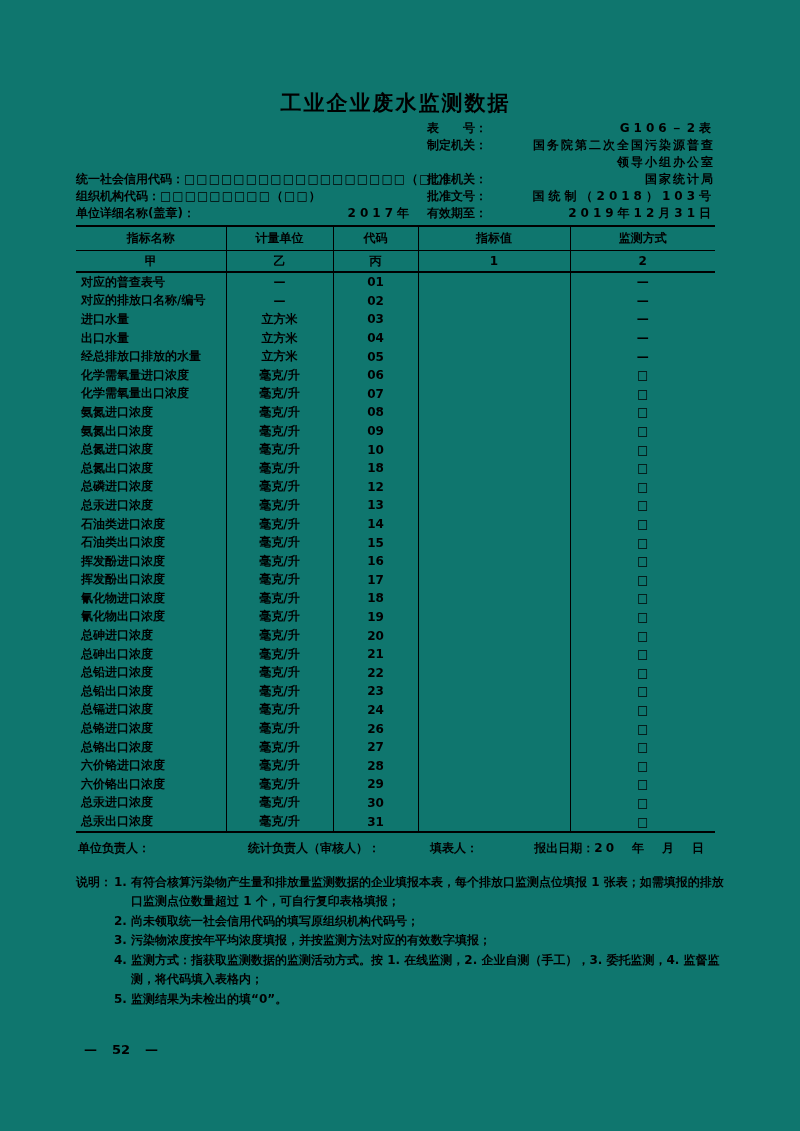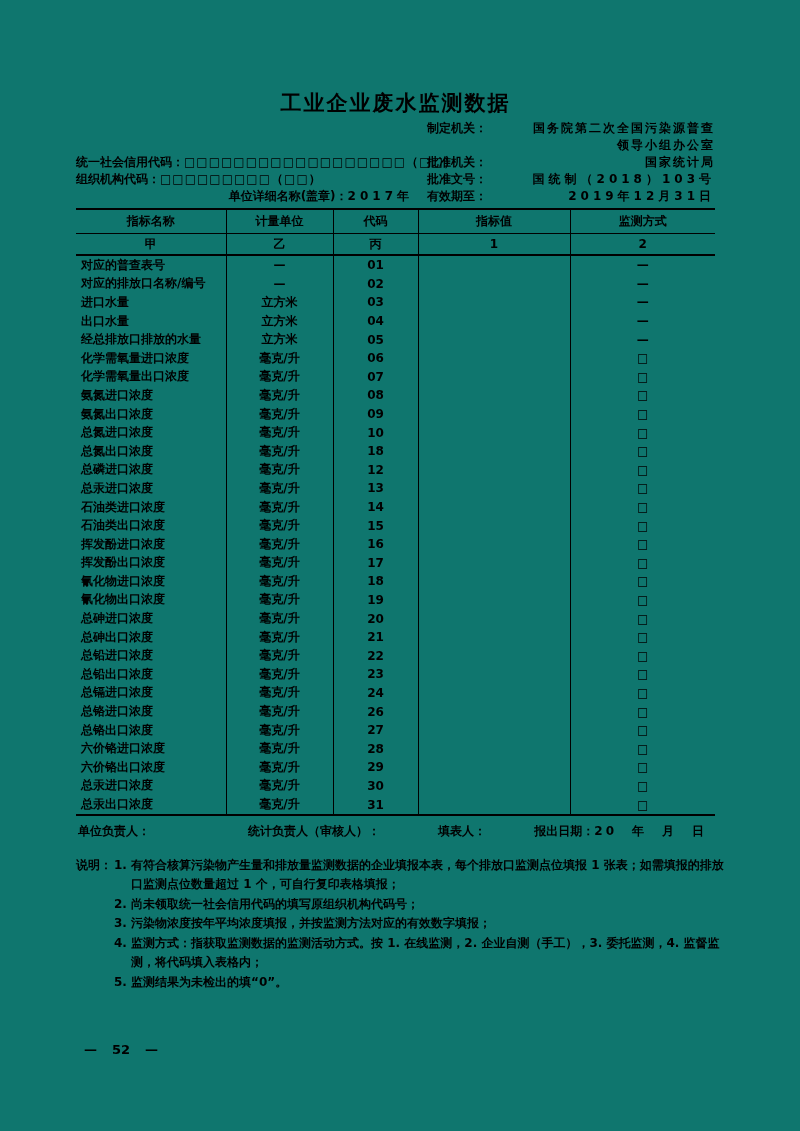--- a/index.html
+++ b/index.html
@@ -4,62 +4,69 @@
 <style>
   html,body{margin:0;padding:0;background:#fff;}
   .page{position:relative;width:800px;height:1131px;background:#0f766e;color:#000;
         font-family:"DejaVu Sans","Liberation Sans",sans-serif;font-weight:700;overflow:hidden;}
   .title{padding-top:90px;margin-left:76px;width:639px;text-align:center;
          font-size:21px;letter-spacing:2px;line-height:26px;}
   
   .meta{margin-left:76px;width:639px;margin-top:4px;font-size:12px;}
   .mrow{display:flex;height:17px;line-height:17px;align-items:center;}
   .ml{width:351px;display:flex;white-space:nowrap;box-sizing:border-box;}
-  .ml.spread{justify-content:flex-end;padding-right:14px;}
+  .ml.spread{justify-content:space-between;padding-right:14px;}
   .mr{flex:1;display:flex;justify-content:space-between;white-space:nowrap;}
   .mr.valonly{justify-content:flex-end;}
   .val{letter-spacing:2px;}
   .val.tracked{letter-spacing:4px;}
   .boxes{letter-spacing:1px;}
   
   .itable{border-collapse:collapse;table-layout:fixed;margin-left:76px;width:639px;
           font-size:12px;border-top:2px solid #000;border-bottom:2px solid #000;margin-top:3px;}
   .itable td{padding:0;text-align:center;overflow:hidden;white-space:nowrap;}
   .itable td:not(:last-child){border-right:1px solid #000;}
   .itable thead .h1 td{height:23px;border-bottom:1px solid #000;}
   .itable thead .h2 td{height:20px;border-bottom:2px solid #000;}
   .itable tbody td{height:18.6px;}
   .itable tbody td.cname{text-align:left;padding-left:5px;}
   .c1{width:150px;}.c2{width:107px;}.c3{width:85px;}.c4{width:152px;}.c5{width:145px;}
   
   .sign{position:relative;margin-left:76px;width:639px;height:17px;margin-top:7px;
         font-size:12px;line-height:17px;white-space:nowrap;}
   .sign .s1{position:absolute;left:2px;}
   .sign .s2{position:absolute;left:172px;}
-  .sign .s3{position:absolute;left:362px;}
+  .sign .s3{position:absolute;left:354px;}
   .sign .s4{position:absolute;right:8px;}
   .datetracked{letter-spacing:3px;}
   
   .notes{position:relative;margin-left:76px;width:655px;margin-top:16px;
          font-size:12px;line-height:19.5px;}
   .nlabel{position:absolute;left:0;top:0;}
   .nitems{margin-left:38px;}
   .note{padding-left:17px;text-indent:-17px;}
   
   .pageno{position:absolute;left:84px;top:1042px;font-size:13px;
           display:flex;align-items:center;gap:15px;}
 </style>
 </head>
 <body>
 
 <div class="page">
 
   <div class="title">工业企业废水监测数据</div>
 
   <div class="meta">
+    <div class="mrow">
+      <div class="ml"></div>
+      <div class="mr">
+        <span>表　　号：</span>
+        <span class="val tracked">G106－2表</span>
+      </div>
+    </div>
     <div class="mrow">
       <div class="ml"></div>
       <div class="mr">
         <span>制定机关：</span>
         <span class="val">国务院第二次全国污染源普查</span>
       </div>
     </div>
     <div class="mrow">
       <div class="ml"></div>
       <div class="mr valonly">

